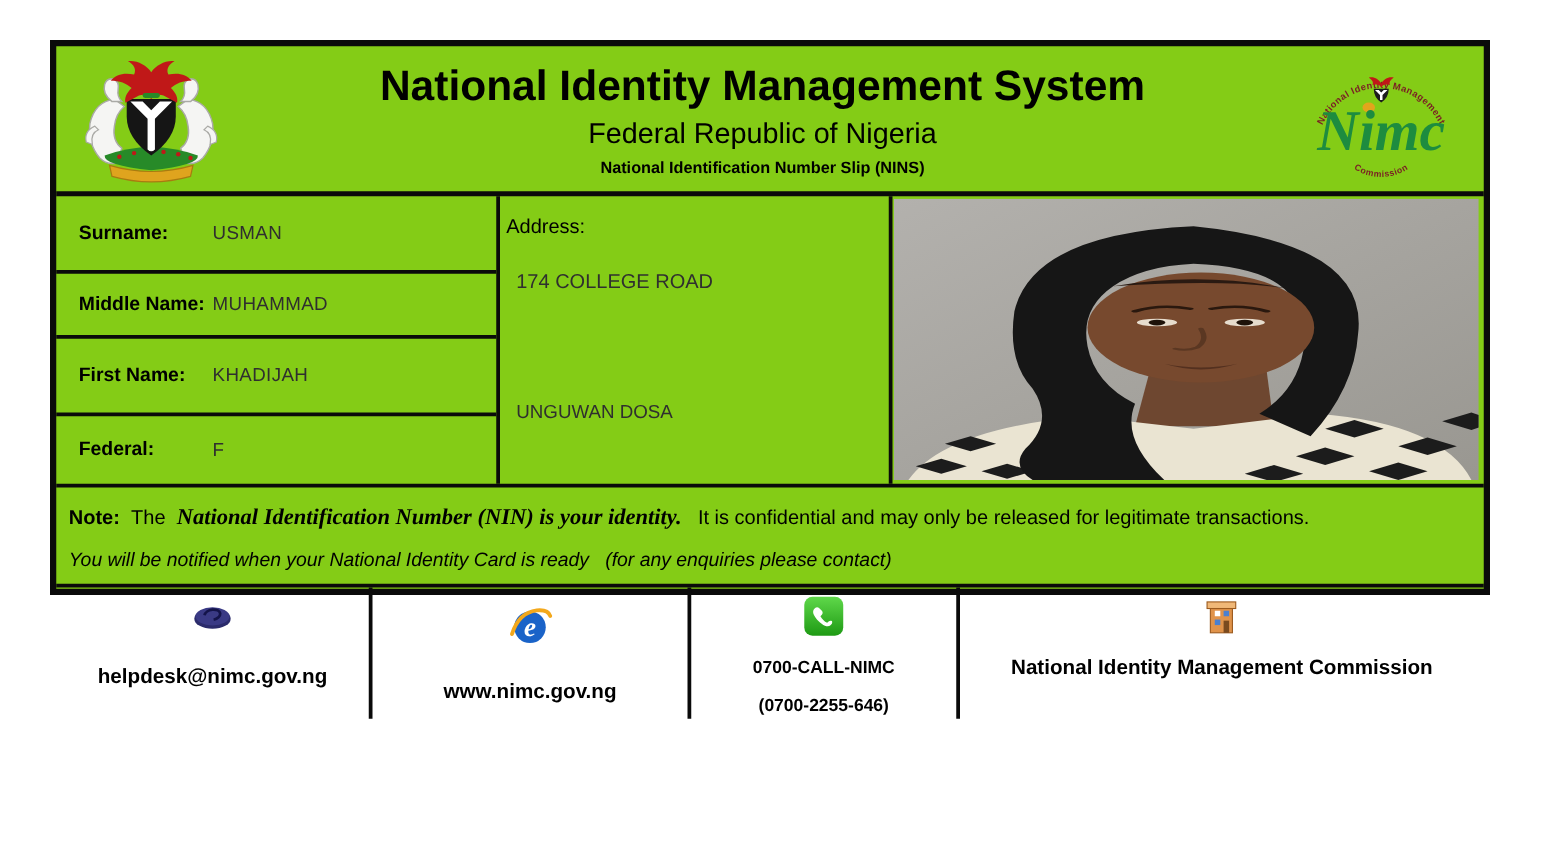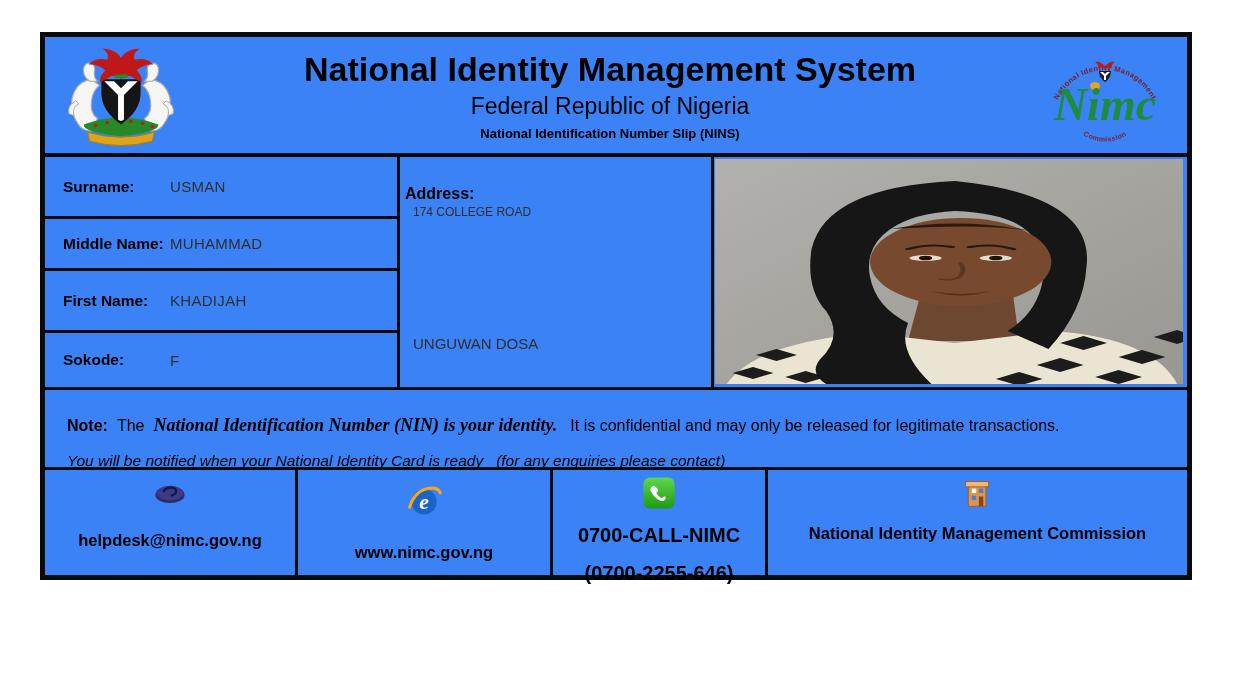--- a/index.html
+++ b/index.html
@@ -1,22 +1,22 @@
 <!DOCTYPE html>
 <html style="--nimc-green: #1d8c3f; --logo-maroon: #7a1f24; --logo-gold: #e2a51c; --eagle-red: #c01818; --mound-green: #278a28; --banner-gold: #dfa41e; --phone-green: #2eb220; --ie-blue: #1a63c8; --ie-gold: #f3a81c; --email-navy: #2b2b6b; --building-orange: #e0934a; --photo-bg: #a9a7a2;"><head>
 <meta charset="utf-8">
 <style>
   html,body{margin:0;padding:0;}
   body{
     width:1241px;height:685px;background:#ffffff;color:#000;
     font-family:"Liberation Sans", sans-serif;position:relative;overflow:hidden;
   }
   .doc{
-    position:absolute;left:40px;top:32px;width:1152px;height:548px;
-    border:5px solid #0a0a0a;box-sizing:border-box;background:#3b82f6;
+    position:absolute;left:40px;top:32px;width:1152px;height:444px;
+    border:5px solid #0a0a0a;box-sizing:border-box;background:#84cc16;
   }
   
   .hdr{height:120px;border-bottom:4px solid #0a0a0a;box-sizing:border-box;
        display:flex;align-items:center;}
   .coat{width:152px;display:flex;justify-content:center;align-items:center;}
   .titles{flex:1;text-align:center;padding-top:2px;}
   .t1{font-size:34px;font-weight:bold;line-height:1.1;}
   .t2{font-size:23px;font-weight:normal;margin-top:5px;}
   .t3{font-size:13px;font-weight:bold;margin-top:6px;}
   .nimc{width:164px;display:flex;justify-content:center;align-items:center;}
@@ -29,43 +29,43 @@
   .col-photo{flex:1;padding:2px 4px 3px 1px;box-sizing:border-box;}
   .cell{display:flex;align-items:center;box-sizing:border-box;border-bottom:3px solid #0a0a0a;}
   .cell.last{border-bottom:none;}
   .col-left .cell{padding-left:8px;}
   .col-mid .cell{padding-left:18px;}
   .h62{height:62px;} .h52{height:52px;} .h106{height:106px;} .h54{height:54px;}
   .lbl{font-weight:bold;font-size:16px;}
   .col-left .lbl{width:122px;}
   .col-mid .lbl{width:107px;font-size:15.5px;}
   .val{font-size:15px;color:#2f2f2f;letter-spacing:0.3px;}
-  .addr-label{position:absolute;top:16px;left:5px;font-weight:bold;font-size:16px;margin-top:12px;}
-  .addr-line1{position:absolute;top:48px;left:13px;font-size:12px;color:#2f2f2f;}
-  .addr-line2{position:absolute;top:178px;left:13px;font-size:15px;color:#2f2f2f;}
+  .addr-label{position:absolute;top:16px;left:5px;font-weight:normal;font-size:16px;}
+  .addr-line1{position:absolute;top:60px;left:13px;font-size:16px;color:#2f2f2f;}
+  .addr-line2{position:absolute;top:164px;left:13px;font-size:15px;color:#2f2f2f;}
   .photo-frame{width:100%;height:100%;display:block;}
   
   .note{height:80px;border-bottom:3px solid #0a0a0a;box-sizing:border-box;padding:13px 10px 0;}
-  .note p{margin:12px;font-size:16px;}
+  .note p{margin:0;font-size:16px;}
   .note-label{font-weight:bold;margin-right:9px;}
   .note-prefix{margin-right:9px;}
   .note-emphasis{font-family:"Liberation Serif", serif;font-weight:bold;font-style:italic;
                  font-size:18px;margin-right:13px;}
   .note-line2{margin-top:16px !important;font-size:15.5px !important;font-style:italic;}
   .note-paren{margin-left:13px;}
   
   .ftr{display:flex;height:105px;}
   .fcell{box-sizing:border-box;border-right:3px solid #0a0a0a;display:flex;
          flex-direction:column;align-items:center;text-align:center;}
   .f1{width:253px;} .f2{width:255px;} .f3{width:215px;} .f4{flex:1;border-right:none;}
   .ficon{flex:0 0 auto;}
   .f1 .ficon,.f2 .ficon{margin-top:12px;}
   .f1 .flabel,.f2 .flabel{margin-top:21px;font-weight:bold;font-size:16.5px;}
   .f3 .ficon{margin-top:6px;}
-  .f3 p{margin:0;font-weight:bold;font-size:20px;}
+  .f3 p{margin:0;font-weight:bold;font-size:14px;}
   .f3 .p1{margin-top:10px;}
   .f3 .p2{margin-top:15px;}
   .f4 .ficon{margin-top:8px;}
   .f4 .org-name{margin:12px 0 0;font-weight:bold;font-size:16.5px;}
   .f4 .org-addr{margin:11px 0 0;font-size:12.5px;}
 </style>
 </head>
 <body>
 
 <div class="doc">
@@ -132,21 +132,21 @@
       </div>
       <div class="cell h52">
         <span class="lbl">Middle Name:</span>
         <span class="val">MUHAMMAD</span>
       </div>
       <div class="cell h62">
         <span class="lbl">First Name:</span>
         <span class="val">KHADIJAH</span>
       </div>
       <div class="cell h54 last">
-        <span class="lbl">Sokode:</span>
+        <span class="lbl">Federal:</span>
         <span class="val">F</span>
       </div>
     </div>
 
     <div class="col col-addr">
       <span class="addr-label">Address:</span>
       <span class="addr-line1">174 COLLEGE ROAD</span>
       <span class="addr-line2">UNGUWAN DOSA</span>
     </div>
 

